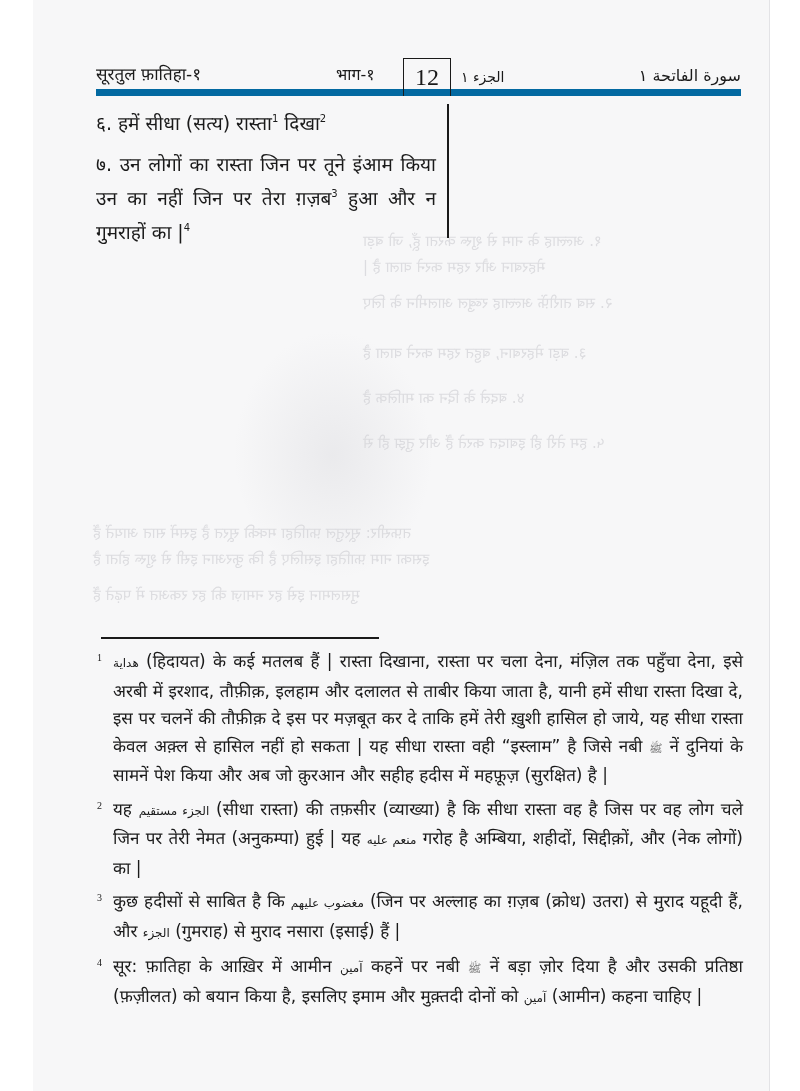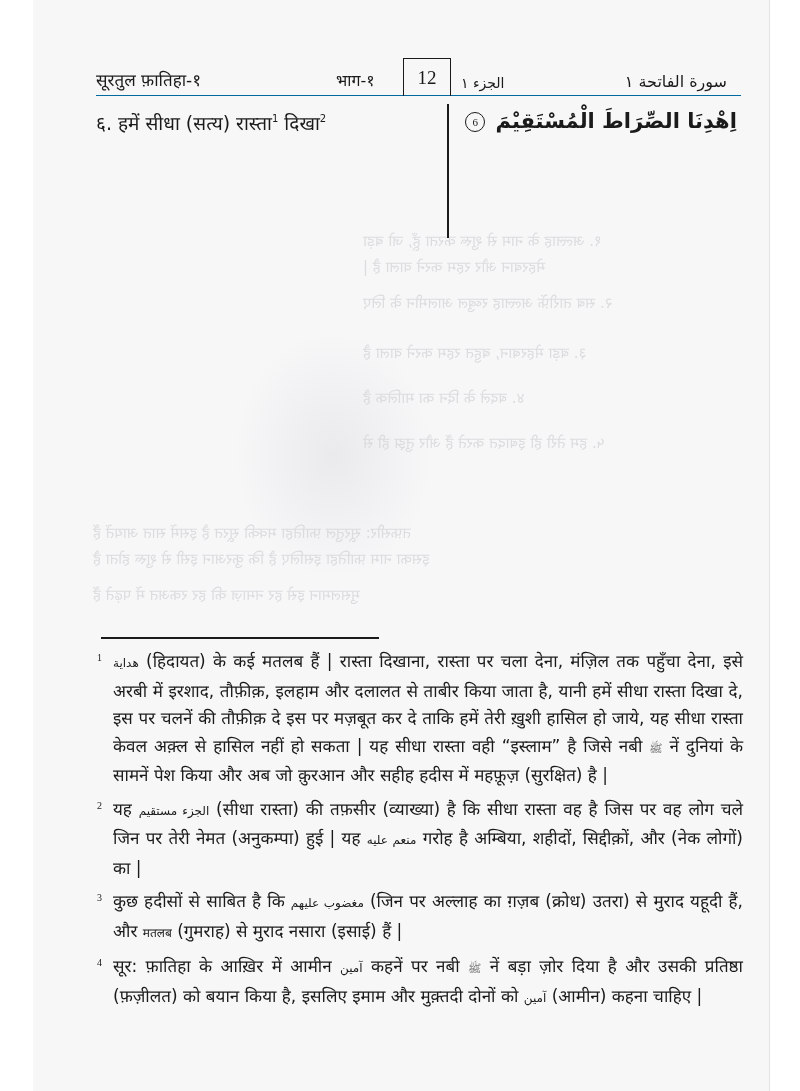--- a/index.html
+++ b/index.html
@@ -18,39 +18,39 @@
       transform: scaleX(-1); white-space: nowrap; opacity: 0.75;
     }
     .bleed-art {
       position: absolute; left: 200px; top: 330px; width: 200px; height: 250px;
       border-radius: 40% 50% 45% 55%;
       background: radial-gradient(ellipse at center, rgba(210,210,215,0.35), rgba(247,247,248,0) 70%);
     }
 
     .header {
       position: absolute; left: 63px; top: 58px; width: 645px; height: 38px;
-      border-bottom: 1px solid #0369a1;
+      border-bottom: 7px solid #0369a1;
     }
     .header .hdr-left {
       position: absolute; left: 0; bottom: 4px; font-size: 17px;
     }
     .header .hdr-part {
       position: absolute; left: 240px; bottom: 4px; font-size: 16px;
     }
     .header .page-box {
       position: absolute; left: 307px; top: 0; width: 48px; height: 38px;
       border: 1.5px solid #1a1a1a; border-bottom: none;
-      font-family: "Liberation Serif", serif; font-size: 19px;
+      font-family: "Liberation Serif", serif; font-size: 24px;
       display: flex; align-items: center; justify-content: center; 
     }
     .header .hdr-juz {
       position: absolute; left: 365px; bottom: 4px; font-size: 14px; direction: rtl;
     }
     .header .hdr-right {
-      position: absolute; right: 14px; bottom: 4px; font-size: 16px; direction: rtl;
+      position: absolute; right: 0; bottom: 4px; font-size: 16px; direction: rtl;
     }
 
     .divider {
       position: absolute; left: 414px; top: 104px; width: 2px; height: 134px; background: #1a1a1a;
     }
 
     .hindi-verses {
       position: absolute; left: 63px; top: 104px; width: 340px;
       font-size: 19px; line-height: 29px; text-align: justify;
     }
@@ -105,45 +105,45 @@
     <span class="page-box">12</span>
     <span class="hdr-juz">الجزء ١</span>
     <span class="hdr-right">سورة الفاتحة ١</span>
   </div>
 
   <div class="hindi-verses">
     <p class="verse">
       <span>६.</span>
       <span>हमें सीधा (सत्य) रास्ता</span><sup>1</sup><span> दिखा</span><sup>2</sup>
     </p>
+    <p class="verse">
+      <span>७.</span>
+      <span>उन लोगों का रास्ता जिन पर तूने इंआम किया उन का नहीं जिन पर तेरा ग़ज़ब</span><sup>3</sup><span> हुआ और न गुमराहों का |</span><sup>4</sup>
+    </p>
   </div>
 
   <div class="divider"></div>
 
   <div class="arabic-verses">
-    <div>
-      <span>اِهْدِنَا الصِّرَاطَ الْمُسْتَقِيْمَ</span>
-      <span class="ayah-marker">6</span>
-    </div>
   </div>
 
   <div class="fn-rule"></div>
 
   <div class="footnotes">
     <p class="footnote">
       <span class="fn-num">1</span>
       <span class="ar-inline">هداية</span><span> (हिदायत) के कई मतलब हैं | रास्ता दिखाना, रास्ता पर चला देना, मंज़िल तक पहुँचा देना, इसे अरबी में इरशाद, तौफ़ीक़, इलहाम और दलालत से ताबीर किया जाता है, यानी हमें सीधा रास्ता दिखा दे, इस पर चलनें की तौफ़ीक़ दे इस पर मज़बूत कर दे ताकि हमें तेरी ख़ुशी हासिल हो जाये, यह सीधा रास्ता केवल अक़्ल से हासिल नहीं हो सकता | यह सीधा रास्ता वही “इस्लाम” है जिसे नबी </span><span class="pbuh">ﷺ</span><span> नें दुनियां के सामनें पेश किया और अब जो क़ुरआन और सहीह हदीस में महफ़ूज़ (सुरक्षित) है |</span>
     </p>
     <p class="footnote">
       <span class="fn-num">2</span>
       <span>यह </span><span class="ar-inline">الجزء مستقيم</span><span> (सीधा रास्ता) की तफ़सीर (व्याख्या) है कि सीधा रास्ता वह है जिस पर वह लोग चले जिन पर तेरी नेमत (अनुकम्पा) हुई | यह </span><span class="ar-inline">منعم عليه</span><span> गरोह है अम्बिया, शहीदों, सिद्दीक़ों, और (नेक लोगों) का |</span>
     </p>
     <p class="footnote">
       <span class="fn-num">3</span>
-      <span>कुछ हदीसों से साबित है कि </span><span class="ar-inline">مغضوب عليهم</span><span> (जिन पर अल्लाह का ग़ज़ब (क्रोध) उतरा) से मुराद यहूदी हैं, और </span><span class="ar-inline">मतलब</span><span> (गुमराह) से मुराद नसारा (इसाई) हैं |</span>
+      <span>कुछ हदीसों से साबित है कि </span><span class="ar-inline">مغضوب عليهم</span><span> (जिन पर अल्लाह का ग़ज़ब (क्रोध) उतरा) से मुराद यहूदी हैं, और </span><span class="ar-inline">الجزء</span><span> (गुमराह) से मुराद नसारा (इसाई) हैं |</span>
     </p>
     <p class="footnote">
       <span class="fn-num">4</span>
       <span>सूर: फ़ातिहा के आख़िर में आमीन </span><span class="ar-inline">آمين</span><span> कहनें पर नबी </span><span class="pbuh">ﷺ</span><span> नें बड़ा ज़ोर दिया है और उसकी प्रतिष्ठा (फ़ज़ीलत) को बयान किया है, इसलिए इमाम और मुक़्तदी दोनों को </span><span class="ar-inline">آمين</span><span> (आमीन) कहना चाहिए |</span>
     </p>
   </div>
 
 </div>
 
 </body></html>

